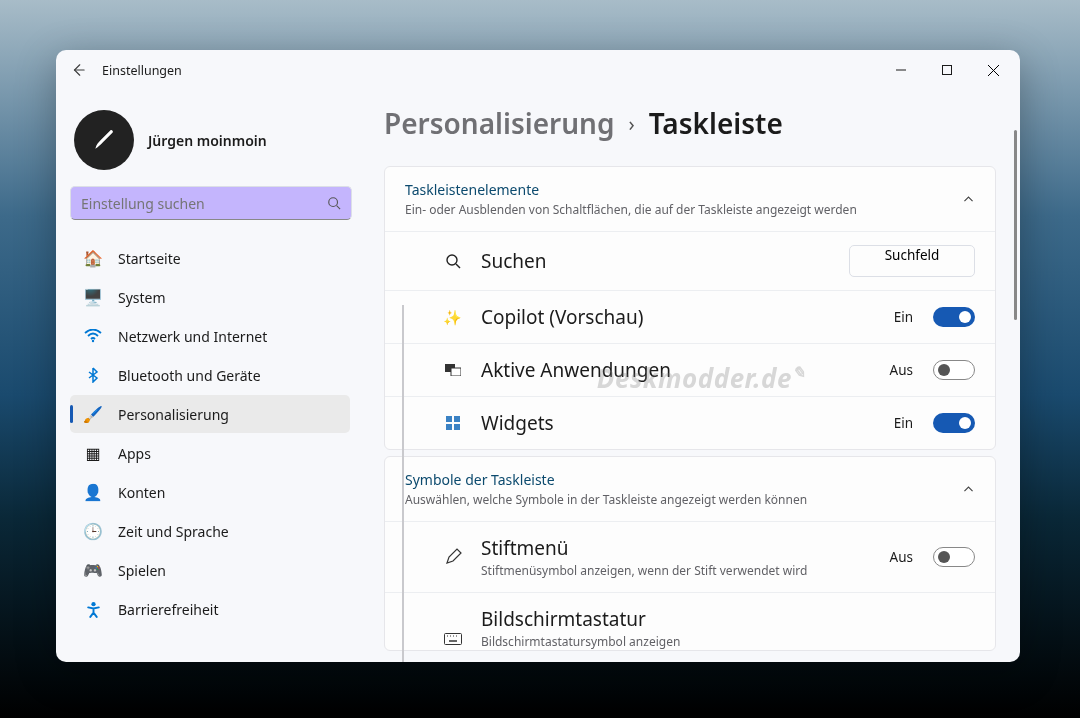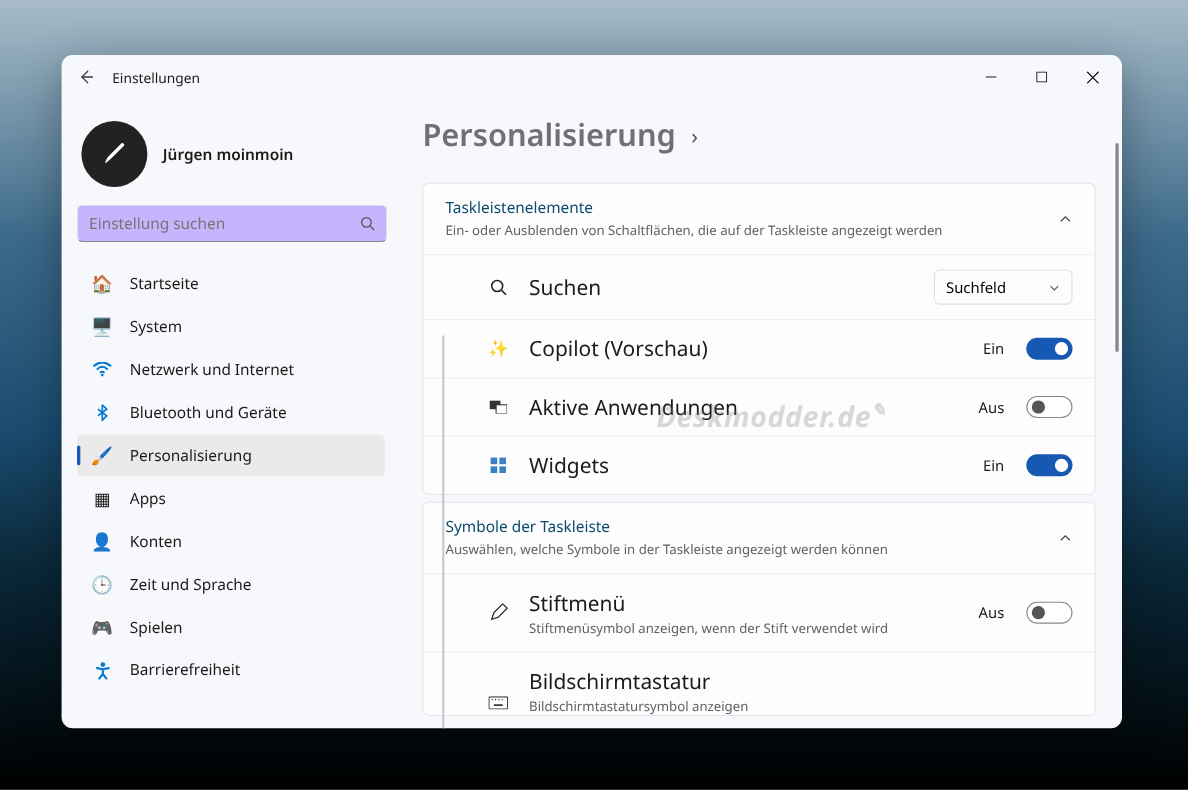--- a/index.html
+++ b/index.html
@@ -50,21 +50,21 @@
 .row-texts{flex:1;}
 .row-title{font-size:19px;color:#1b1b1b;}
 .row-sub{font-size:12px;color:#616166;margin-top:1px;}
 .state-label{font-size:13.5px;color:#1b1b1b;margin-right:2px;}
 .toggle{width:42px;height:20px;border-radius:11px;position:relative;cursor:pointer;}
 .toggle.on{background:#1659b3;}
 .toggle.off{background:#fff;border:1px solid #888;}
 .toggle .knob{position:absolute;width:12px;height:12px;border-radius:50%;top:50%;transform:translateY(-50%);}
 .toggle.on .knob{right:4px;background:#fff;}
 .toggle.off .knob{left:4px;background:#555;}
-.dropdown{height:32px;min-width:126px;border:1px solid #dcdfe6;border-radius:5px;background:#fdfdfd;display:flex;align-items:center;padding:0 10px;gap:18px;cursor:pointer;font-size:13.5px;}
+.dropdown{height:32px;min-width:126px;border:1px solid #dcdfe6;border-radius:5px;background:#fdfdfd;display:flex;align-items:center;padding:0 10px;gap:18px;cursor:pointer;font-size:13.5px;flex-direction:column;}
 .scroll-ind{position:absolute;right:3px;top:40px;height:190px;width:3px;border-radius:4px;background:#888;}
 .watermark{position:absolute;left:50%;top:270px;transform:translateX(-46%);font-size:26px;font-weight:700;color:rgba(120,120,120,0.28);font-style:italic;font-family:Georgia,serif;pointer-events:none;letter-spacing:0.5px;}
 .watermark .wm-icon{font-size:16px;vertical-align:super;}
 .sidebar-scroll{position:absolute;left:346px;top:255px;height:390px;width:2px;background:#c9c9cd;}
 </style>
 </head>
 <body>
 
 <div class="window">
   <div class="titlebar">
@@ -167,20 +167,21 @@
             </span>
             <span>Barrierefreiheit</span>
           </div>
       </div>
     </div>
 
     <div class="main">
       <div class="breadcrumb">
         <span class="bc1">Personalisierung</span>
         <span class="sep">›</span>
+        <span class="bc2">Taskleiste</span>
       </div>
 
       <div class="card">
         <div class="card-header">
           <div class="htexts">
             <div class="htitle">Taskleistenelemente</div>
             <div class="hsub">Ein- oder Ausblenden von Schaltflächen, die auf der Taskleiste angezeigt werden</div>
           </div>
           <svg width="13" height="13" viewBox="0 0 16 16">
               <path d="M3 10 L8 5 L13 10" stroke="#444" fill="none" stroke-width="1.4"></path>

